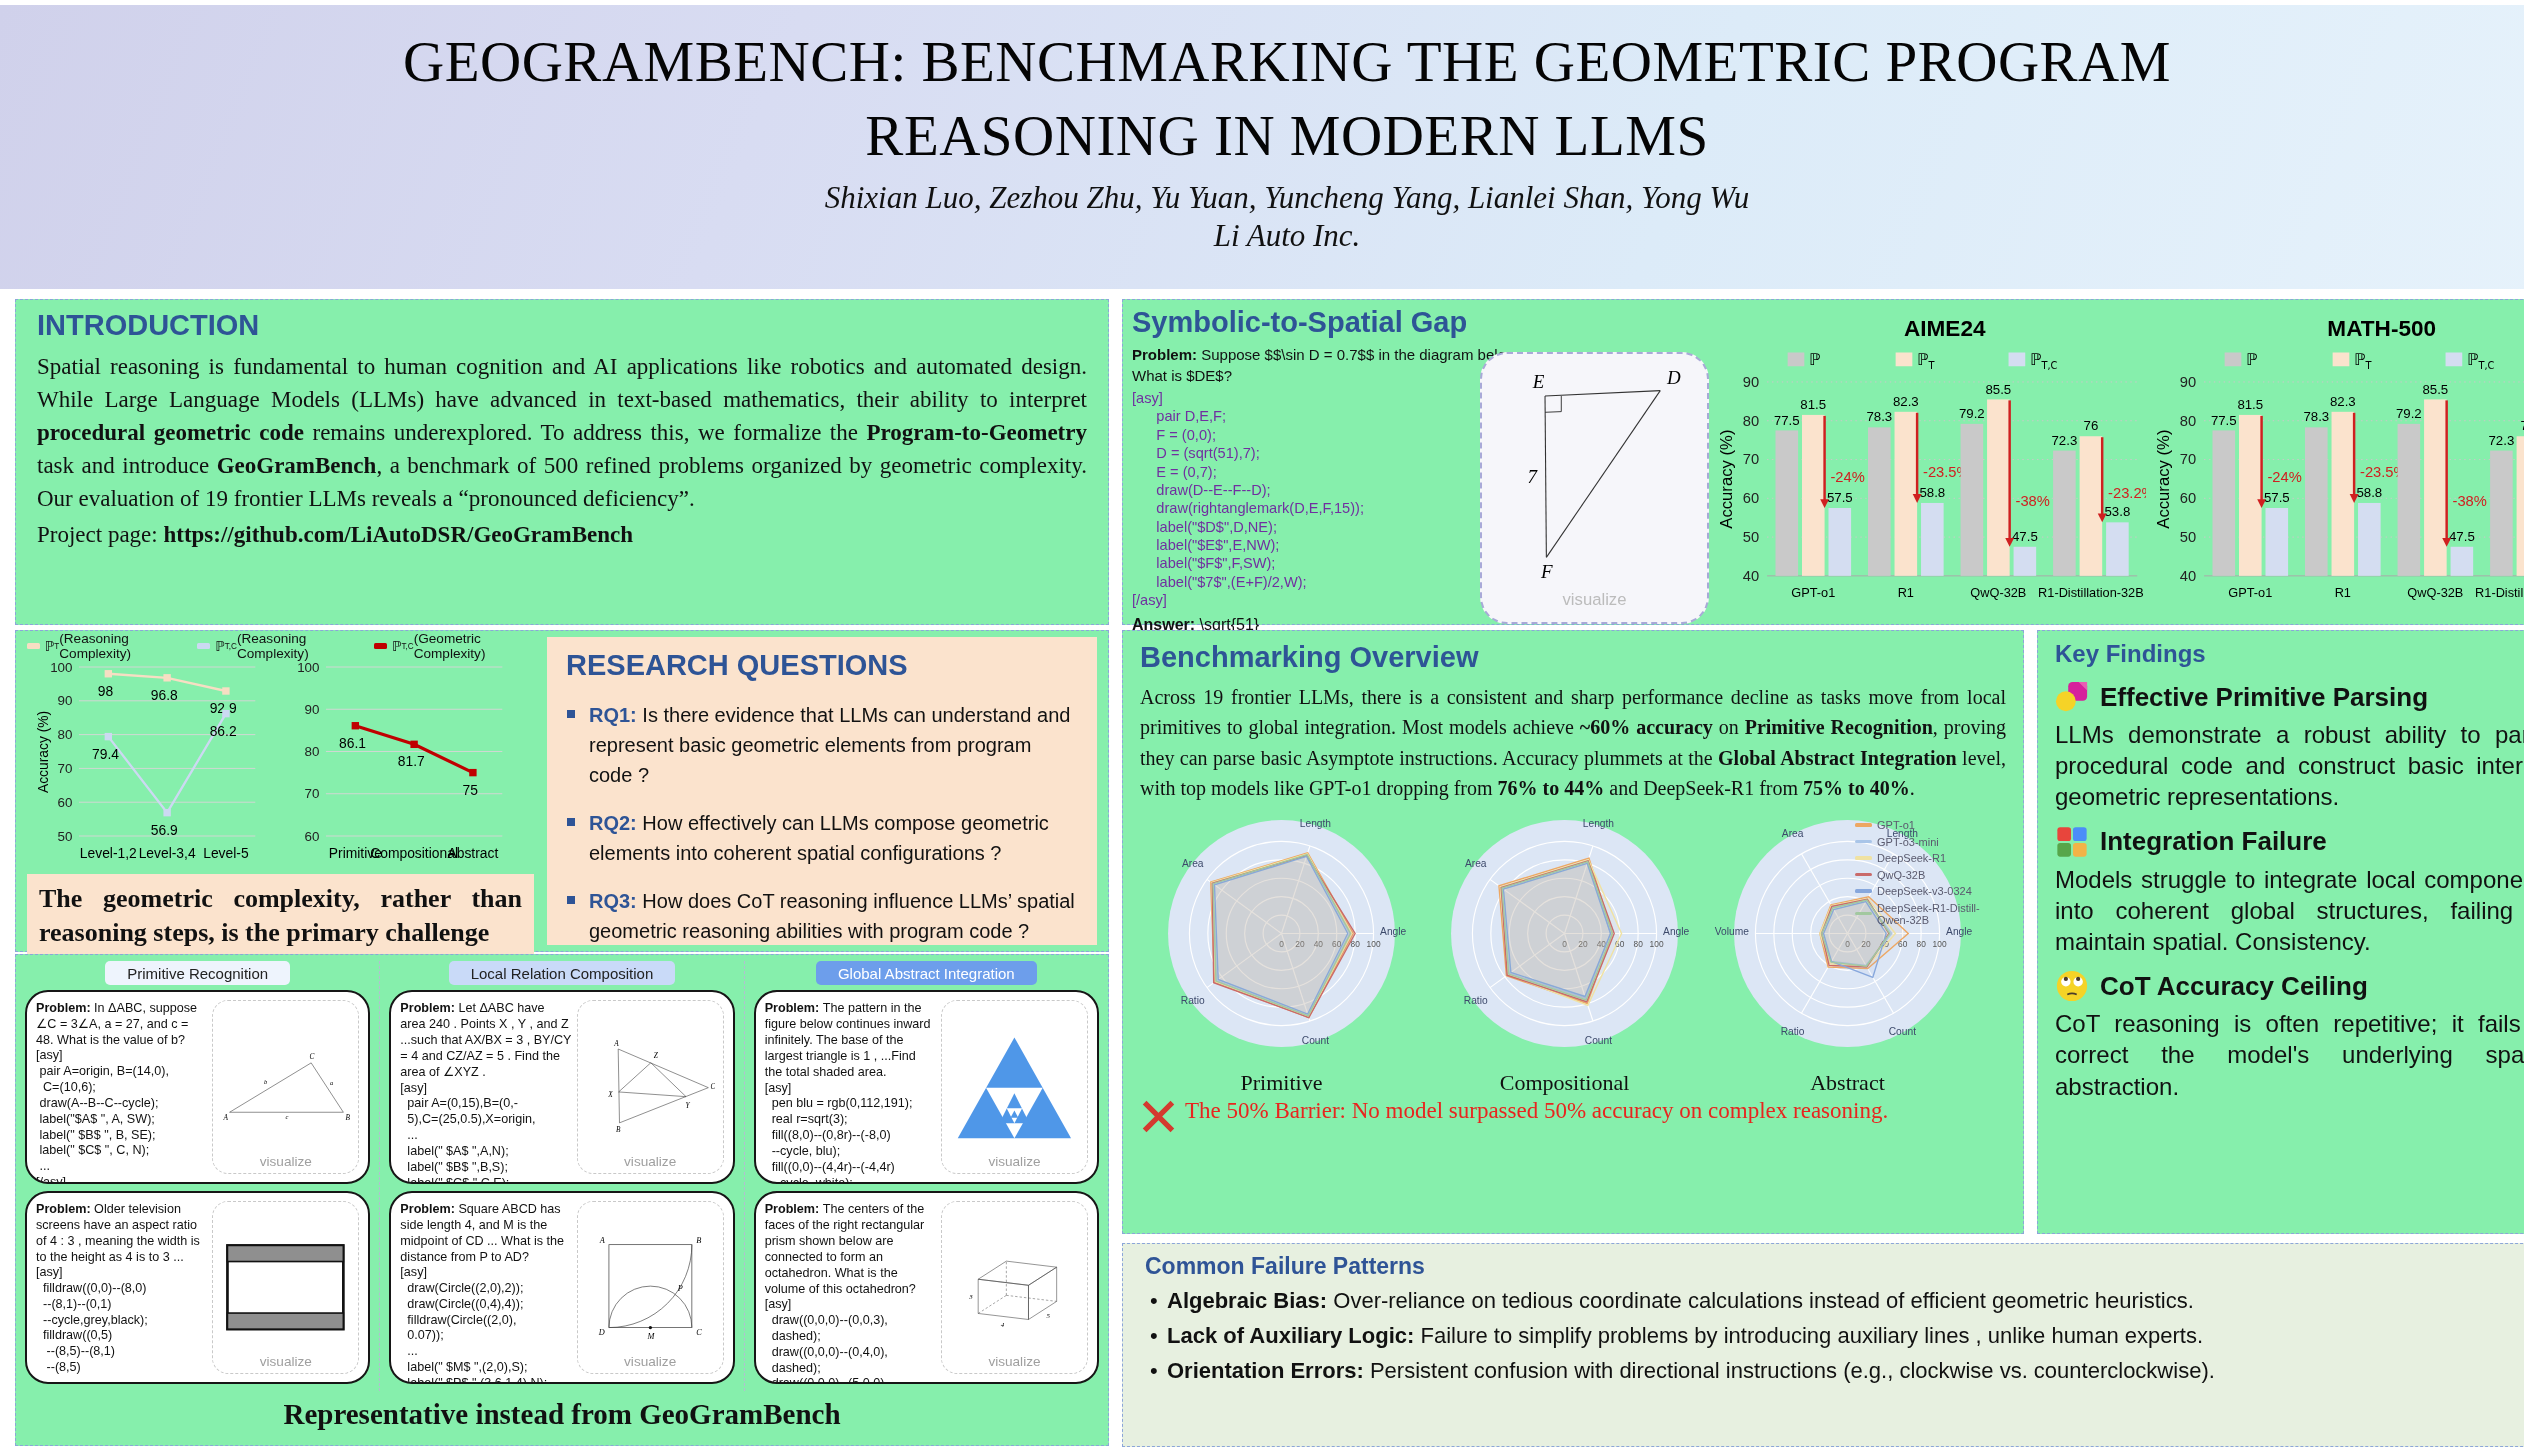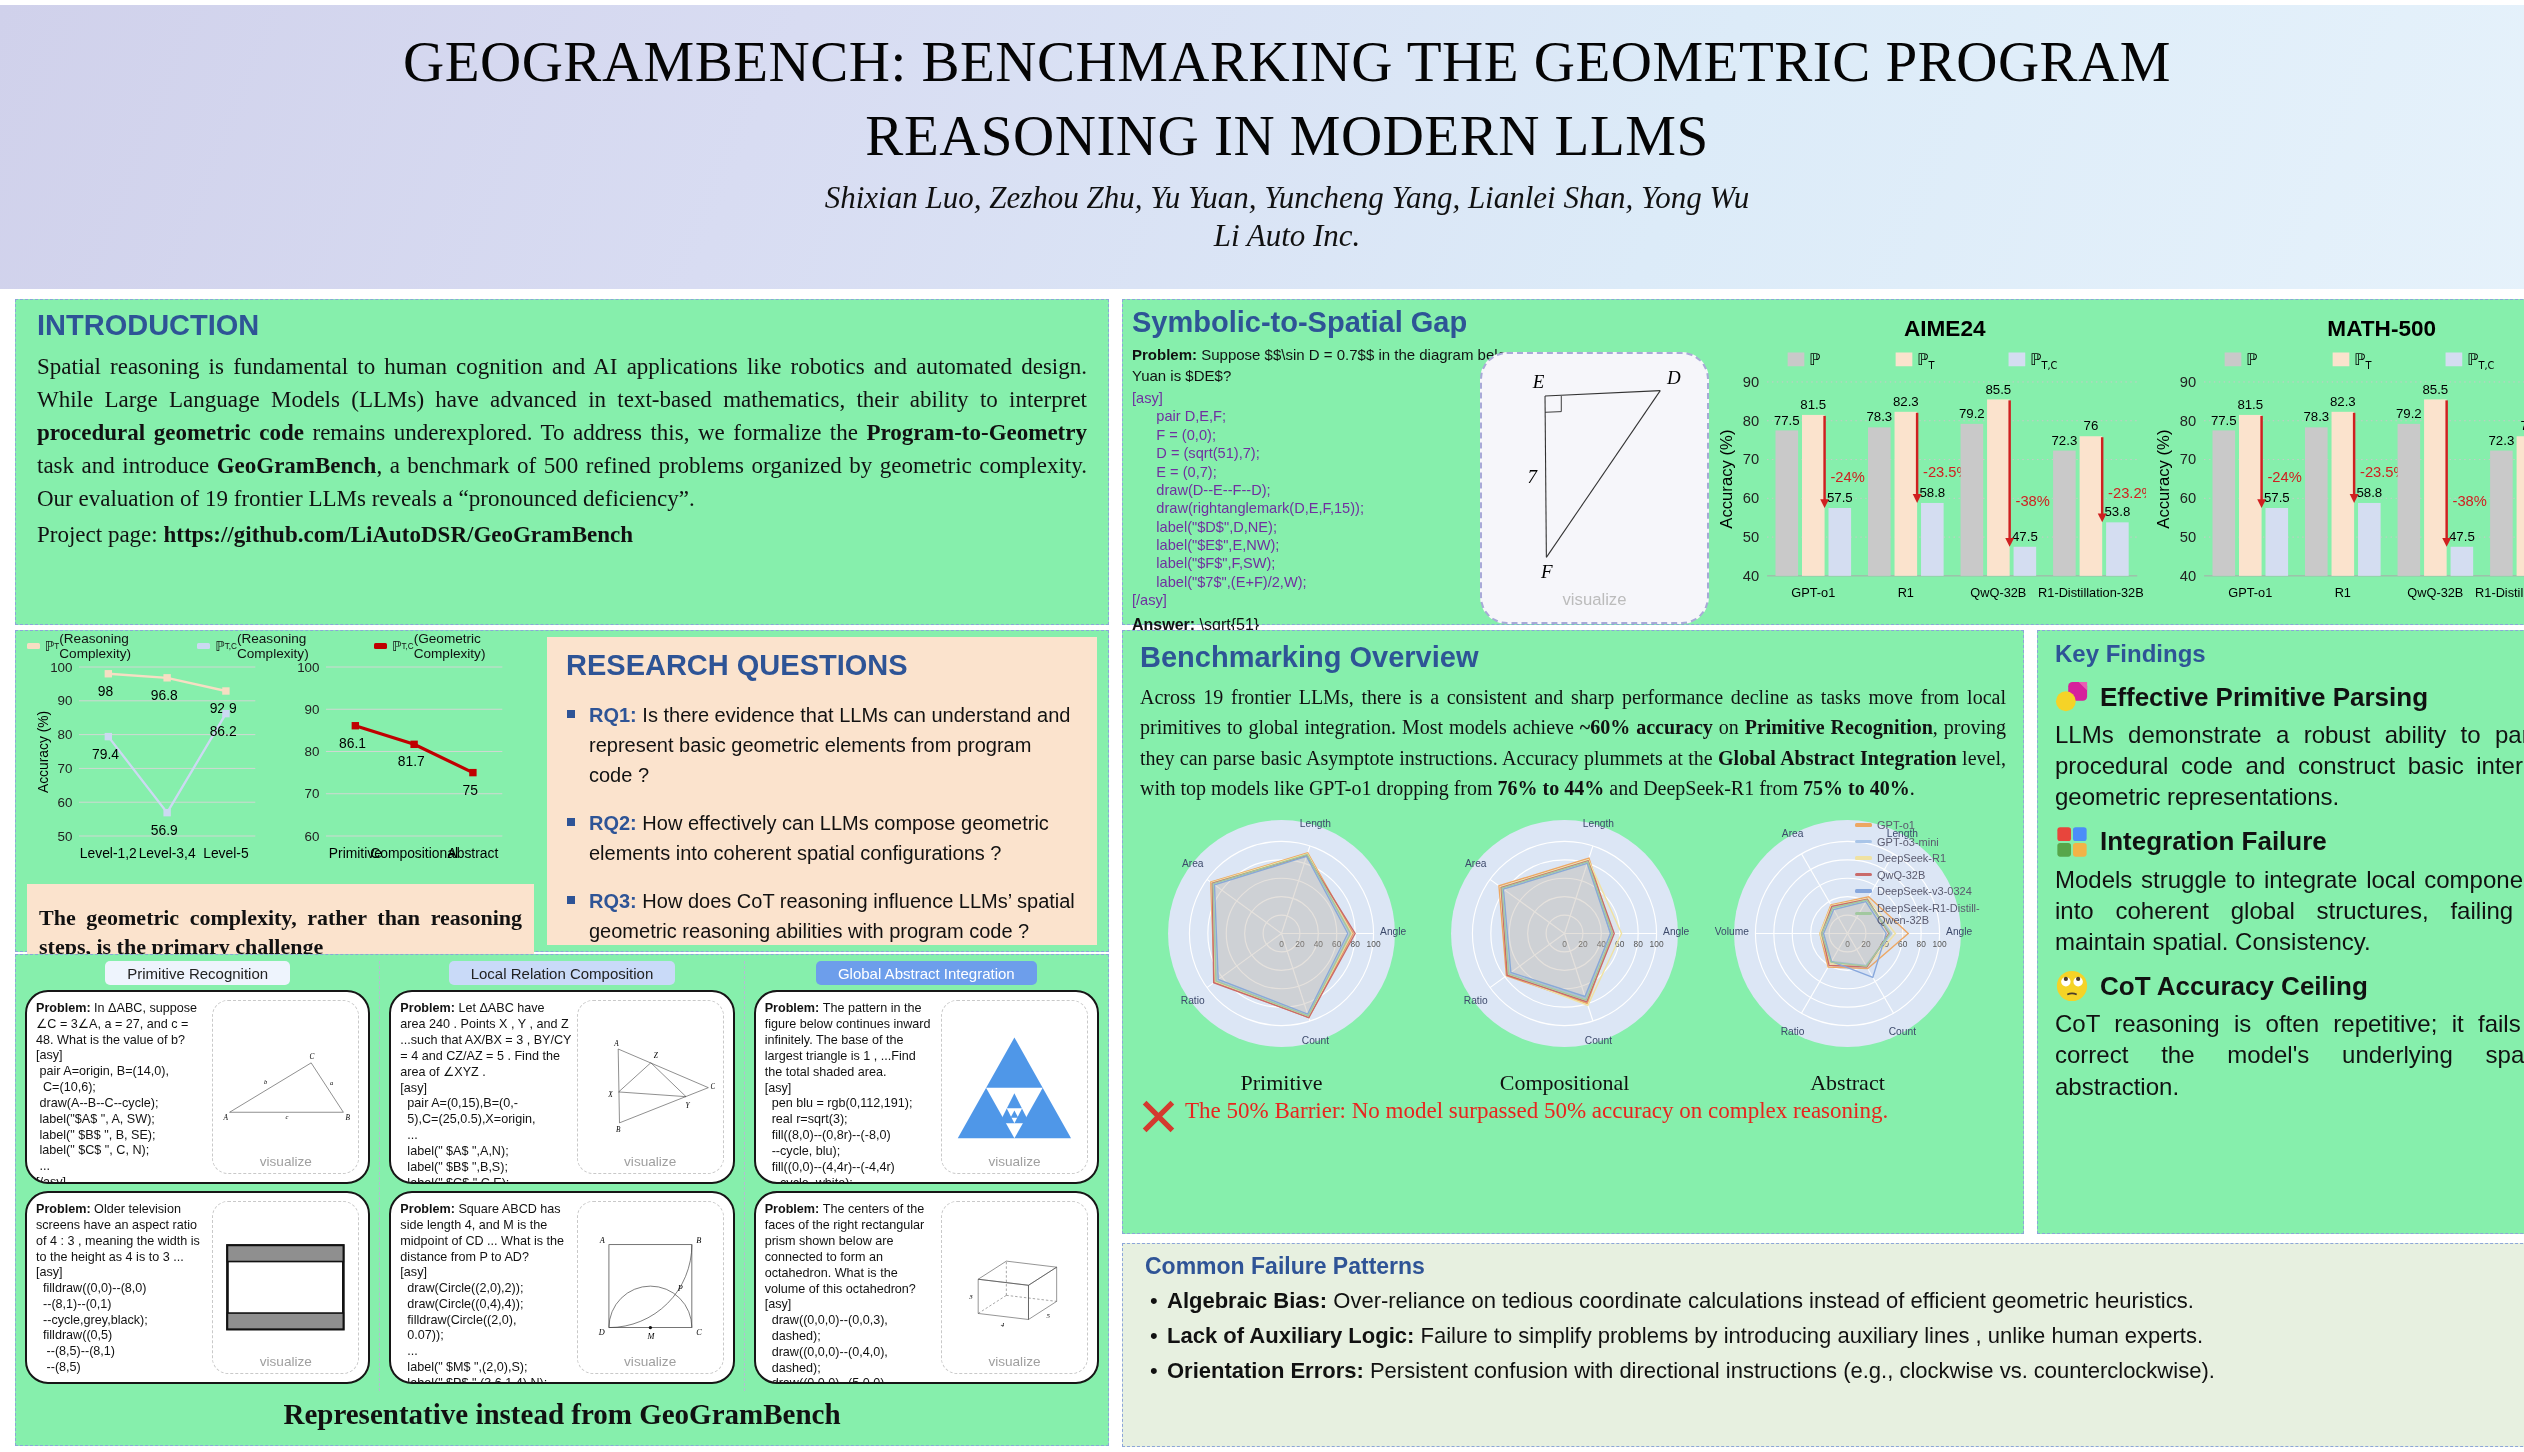--- a/index.html
+++ b/index.html
@@ -34,21 +34,21 @@
   .viz-watermark{position:absolute;bottom:12px;width:100%;text-align:center;color:#bcbcbc;font-size:16.7px;}
   .barchart{width:432px;height:309px;flex:none;}
   
   .row2{left:15px;top:630px;width:1094px;height:322px;padding:6px 11px;display:flex;gap:13px;}
   .charts-side{width:507px;flex:none;}
   .line-legend{display:flex;gap:15px;font-size:13.6px;align-items:center;justify-content:center;height:18px;}
   .ll-item{display:flex;align-items:center;}
   .lswatch{width:15px;height:6.6px;border-radius:1.5px;display:inline-block;margin-right:5px;}
   .linecharts{display:flex;}
   svg.linechart{width:247px;height:217px;}
-  .caption-box{background:#fbe3cd;margin-top:12px;padding:20px 12px;font-size:22px;font-weight:bold;
+  .caption-box{background:#fbe3cd;margin-top:2px;padding:8px 12px;font-size:26px;font-weight:bold;
                font-family:"Liberation Serif","DejaVu Serif",serif;line-height:1.3;text-align:justify;}
   .rq-box{flex:1;background:#fbe3cd;padding:12px 19px;}
   .rq-item{font-family:Liberation Sans, sans-serif;font-size:20px;line-height:1.5;
            margin:18px 0;position:relative;padding-left:23px;}
   .rq-item::before{content:"";position:absolute;left:1px;top:10px;width:7.6px;height:7.6px;background:#2e5496;}
   .rq-tag{color:#2e5496;font-weight:bold;}
   
   .overview{left:1122px;top:630px;width:902px;height:604px;padding:10px 17px;}
   .ov-para{font-size:20px;line-height:1.52;margin:0;}
   .radar-row{position:relative;display:flex;margin-top:3px;}
@@ -116,21 +116,21 @@
     <p class="serif project">
       <span>Project page: </span><b>https://github.com/LiAutoDSR/GeoGramBench</b>
     </p>
   </section>
 
   <section class="box gap">
     <div class="gap-col1">
       <h2 class="sec">Symbolic-to-Spatial Gap</h2>
       <div class="gap-problem">
         <div><span style="font-weight: bold;">Problem: </span><span>Suppose $$\sin D = 0.7$$ in the diagram below.</span></div>
-        <div>Yuan is $DE$?</div>
+        <div>What is $DE$?</div>
       </div>
       <pre class="asy">[asy]
       pair D,E,F;
       F = (0,0);
       D = (sqrt(51),7);
       E = (0,7);
       draw(D--E--F--D);
       draw(rightanglemark(D,E,F,15));
       label("$D$",D,NE);
       label("$E$",E,NW);

